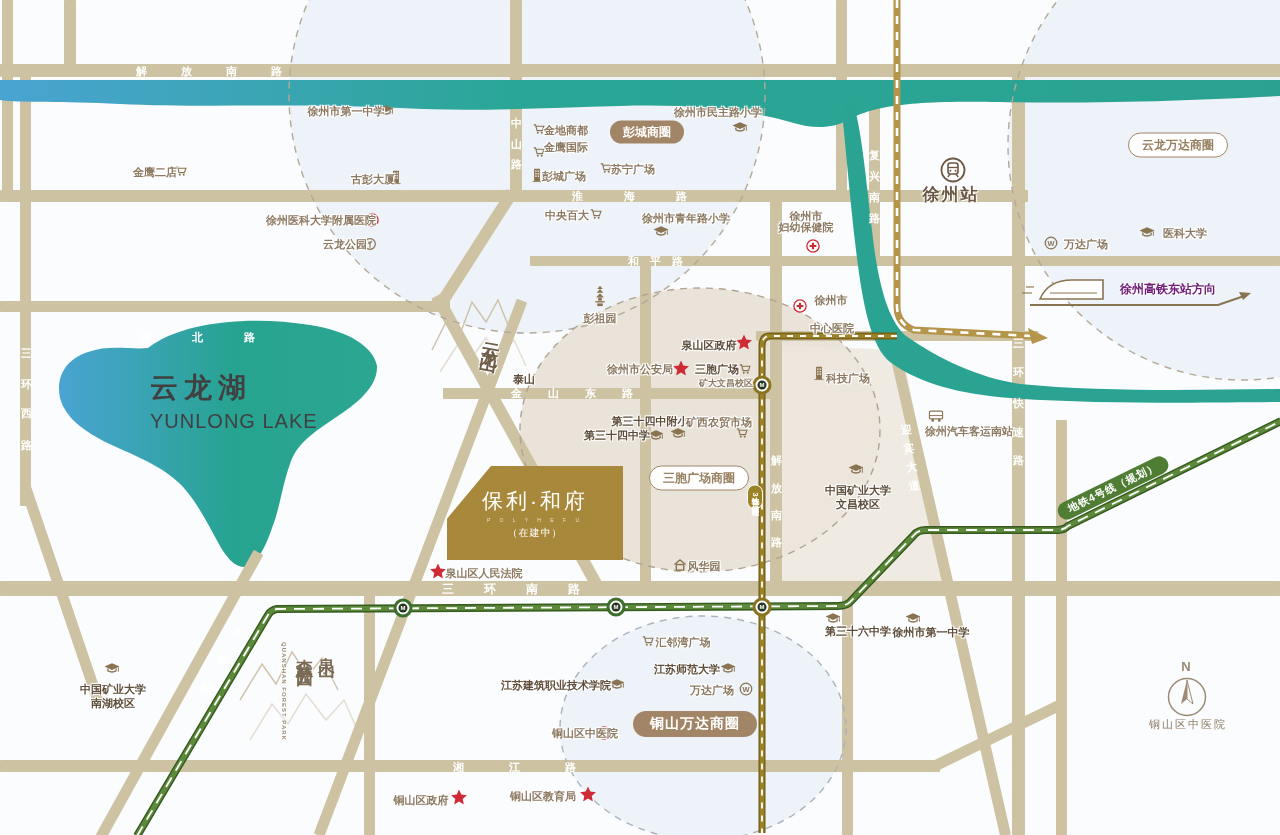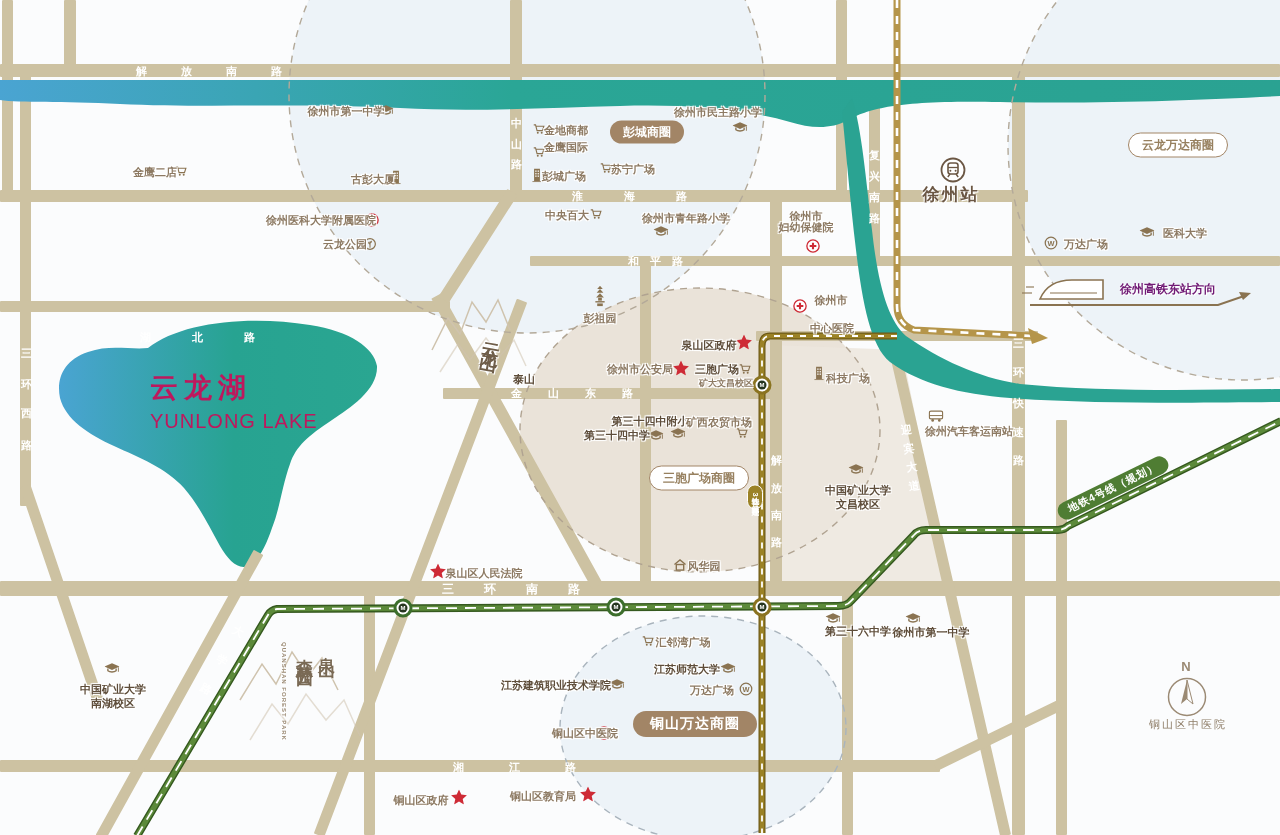--- a/index.html
+++ b/index.html
@@ -48,21 +48,21 @@
   .m4label{position:absolute;left:1113px;top:488px;z-index:41;
     transform:translate(-50%,-50%) rotate(-26deg);background:#4f7d33;border-radius:9px;
     color:#fff;font-size:10.5px;font-weight:700;padding:2px 11px;letter-spacing:1px;white-space:nowrap;}
   .xzz-label{position:absolute;left:951px;top:194px;z-index:42;transform:translate(-50%,-50%);
     font-size:17px;font-weight:700;color:#6b5744;letter-spacing:2px;white-space:nowrap;
     text-shadow:0 0 3px #fff,1px 1px 0 #fff,-1px -1px 0 #fff;}
   .xzz-icon{position:absolute;left:953px;top:170px;z-index:42;transform:translate(-50%,-50%);line-height:0;}
   .hsr-label{position:absolute;left:1168px;top:289px;z-index:42;transform:translate(-50%,-50%);
     font-size:12px;font-weight:700;color:#701a75;white-space:nowrap;
     text-shadow:0 0 3px #fff,1px 1px 0 #fff;}
-  .lake-label{position:absolute;left:150px;top:369px;z-index:40;color:#be185d;}
+  .lake-label{position:absolute;left:150px;top:369px;z-index:40;color:#404040;}
   .lk-zh{font-size:28px;font-weight:600;letter-spacing:6px;}
   .lk-en{font-size:20px;font-weight:500;letter-spacing:1px;margin-top:3px;}
   .mt-yunlong{position:absolute;left:493px;top:337px;z-index:40;transform:translate(-50%,-50%) rotate(10deg);
     writing-mode:vertical-rl;font-size:18px;font-weight:700;color:#6f5e4a;letter-spacing:5px;
     text-shadow:0 0 3px #fff,1px 1px 0 #fff,-1px -1px 0 #fff;}
   .qs-col{position:absolute;z-index:40;writing-mode:vertical-rl;font-weight:700;color:#7a6a55;
     text-shadow:0 0 3px #fff,1px 1px 0 #fff;}
   .qs1{left:315px;top:643px;font-size:17px;letter-spacing:4px;}
   .qs2{left:293px;top:645px;font-size:17px;letter-spacing:4px;}
   .qs3{left:281px;top:642px;font-size:6px;letter-spacing:1px;color:#9b8a74;font-weight:600;}
@@ -175,20 +175,25 @@
       <line x1="1050" y1="293" x2="1097" y2="293" stroke-width="1.1"></line>
       <line x1="1022" y1="293" x2="1032" y2="293" stroke-width="1.1"></line>
       <line x1="1026" y1="287" x2="1034" y2="287" stroke-width="1.1"></line>
     </g>
     <g>
       <path d="M1030,305 L1218,305 L1247,295" fill="none" stroke="#8a7351" stroke-width="2"></path>
       <polygon points="1251,293 1239,292 1243,300" fill="#8a7351"></polygon>
     </g>
   </svg>
 
+  <div class="project">
+    <div class="p-name">保利·和府</div>
+    <div class="p-latin">P O L Y  H E F U</div>
+    <div class="p-status">（在建中）</div>
+  </div>
 
 
   <div class="m3label">地铁3号线（在建）</div>
   <div class="m4label">地铁4号线（规划）</div>
 
   <span class="xzz-icon">
     <svg width="26" height="26" viewBox="0 0 26 26">
         <circle cx="13" cy="13" r="11.5" fill="#fff" stroke="#6b5744" stroke-width="1.8"></circle>
         <rect x="8" y="6" width="10" height="11" rx="2.5" fill="none" stroke="#6b5744" stroke-width="1.6"></rect>
         <line x1="8" y1="10.5" x2="18" y2="10.5" stroke="#6b5744" stroke-width="1.3"></line>

